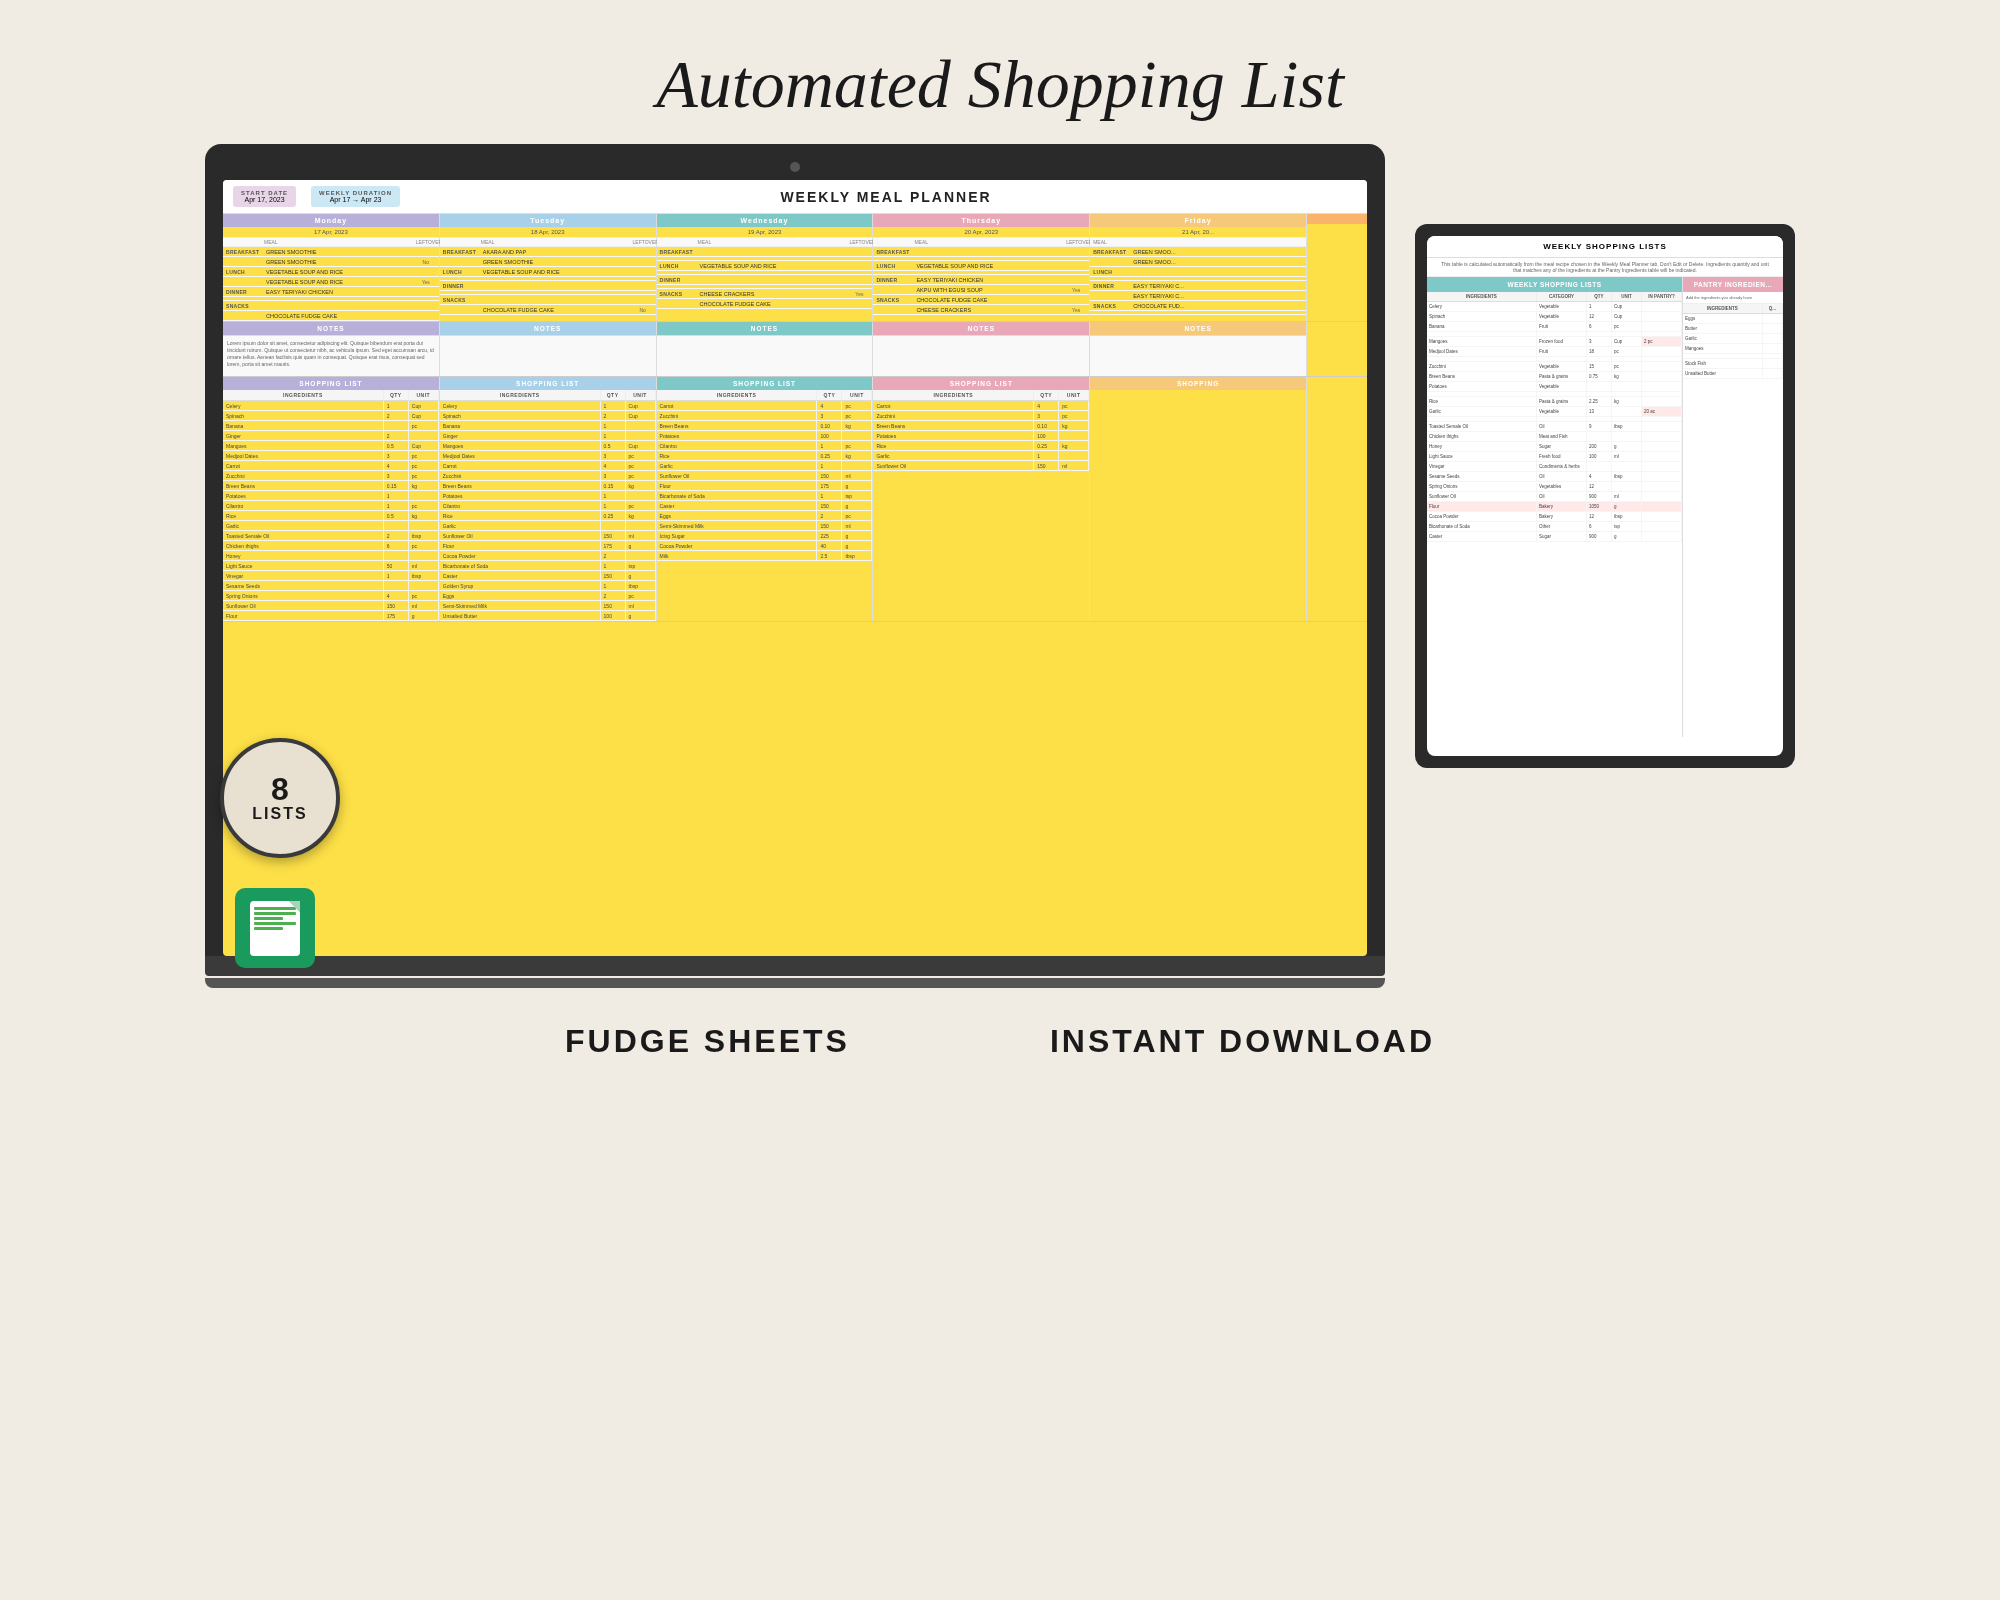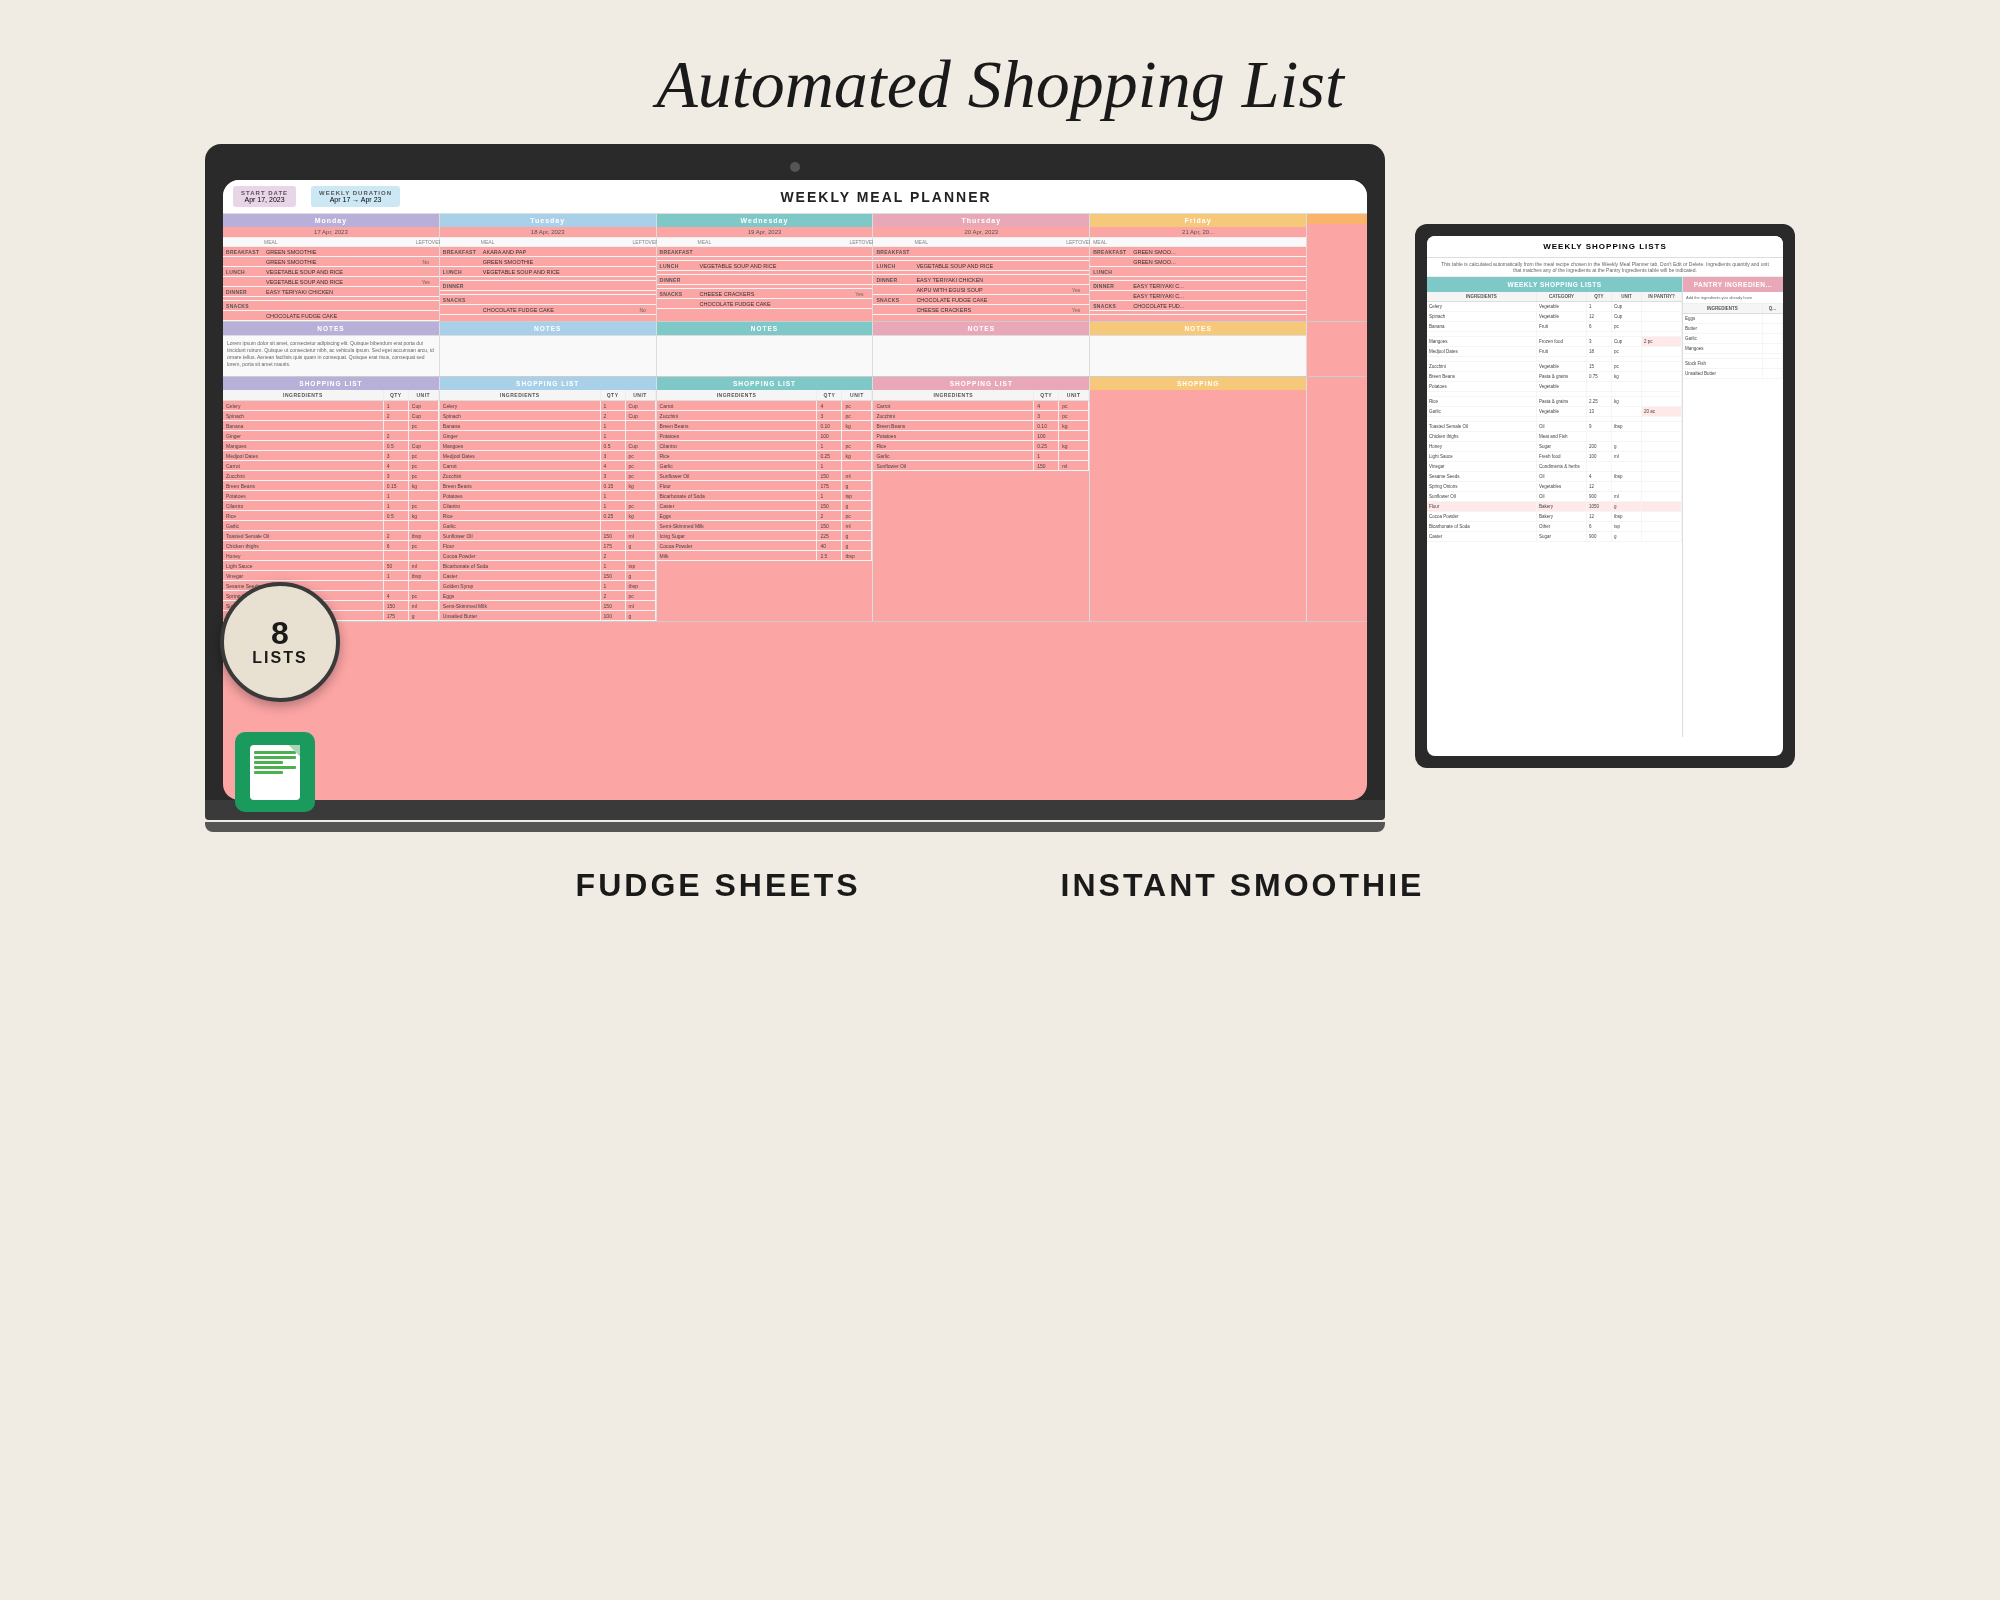--- a/index.html
+++ b/index.html
@@ -57,25 +57,25 @@
       position: relative;
     }
     .laptop-camera {
       width: 10px;
       height: 10px;
       background: #555;
       border-radius: 50%;
       margin: 0 auto 8px;
     }
     .laptop-screen {
-      background: #fca5a5;
-      border-radius: 16px;
+      background: #fde047;
+      border-radius: 4px;
       overflow: hidden;
       width: 100%;
-      height: 620px;
+      height: 776px;
     }
     .laptop-base {
       background: #3a3a3a;
       height: 20px;
       border-radius: 0 0 4px 4px;
       position: relative;
     }
     .laptop-foot {
       background: #555;
       height: 10px;
@@ -1417,14 +1417,14 @@
           </div>
         </div>
       </div>
     </div>
   </div>
 
 </div>
 
 <div class="footer">
   <div class="footer-text">FUDGE SHEETS</div>
-  <div class="footer-text">INSTANT SMOOTHIE</div>
+  <div class="footer-text">INSTANT DOWNLOAD</div>
 </div>
 
 </body></html>

